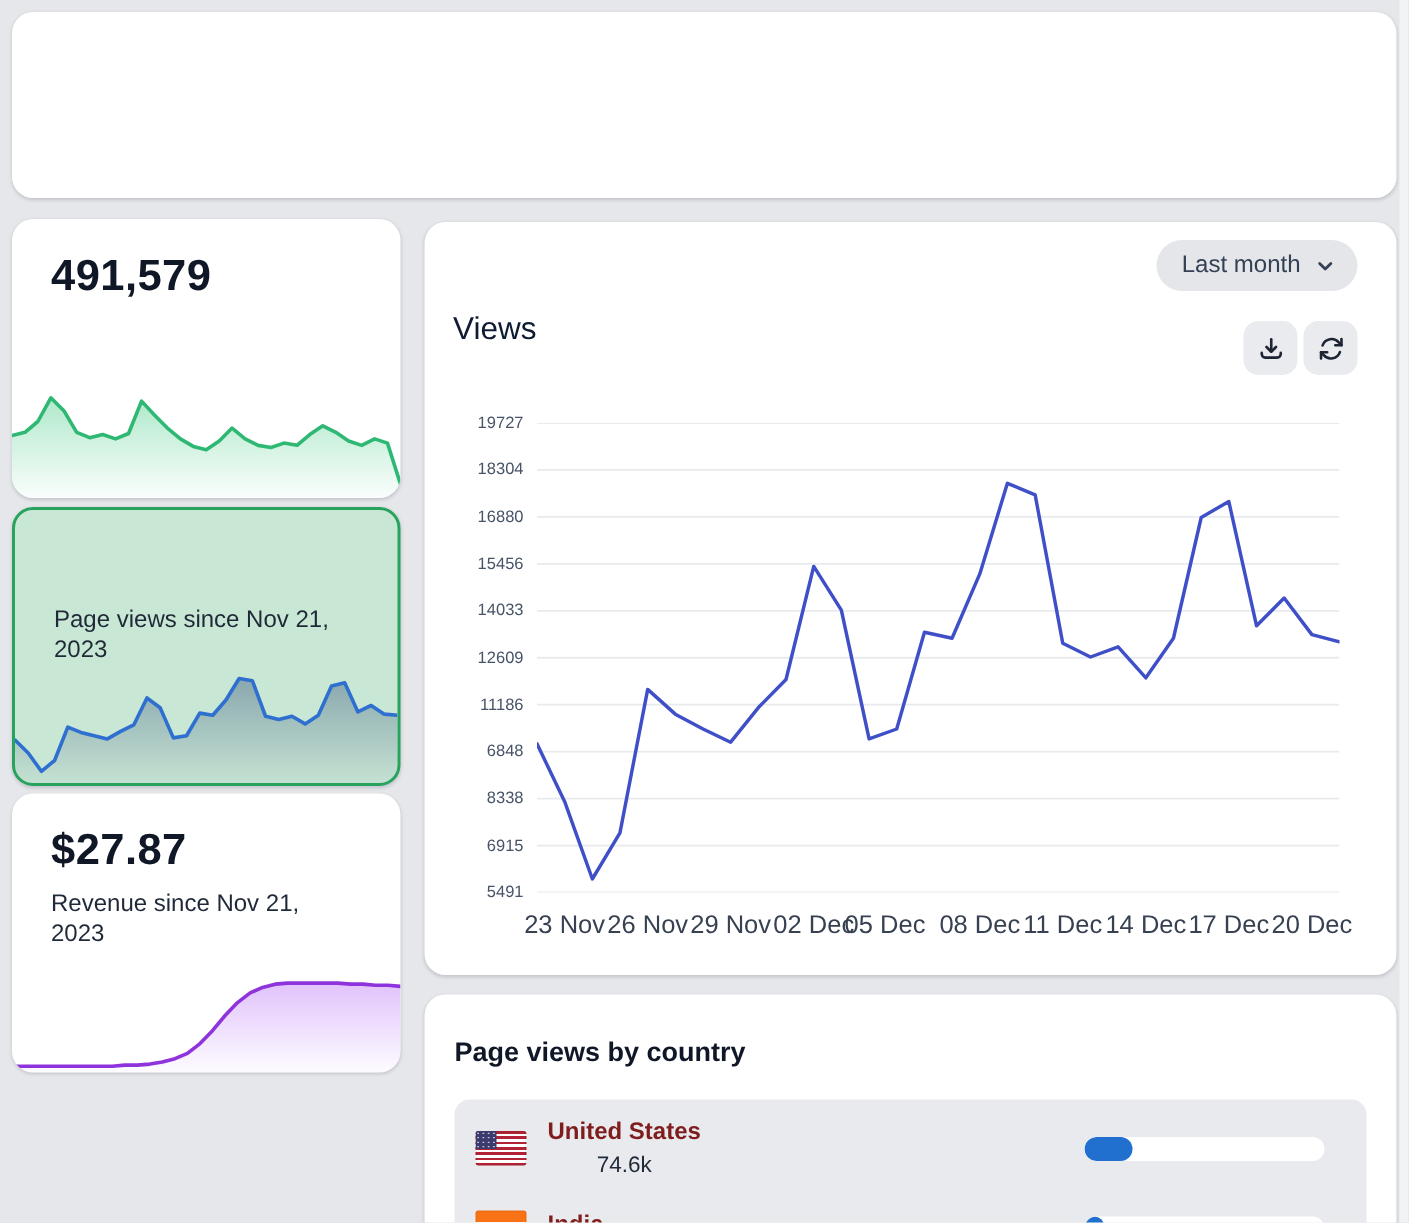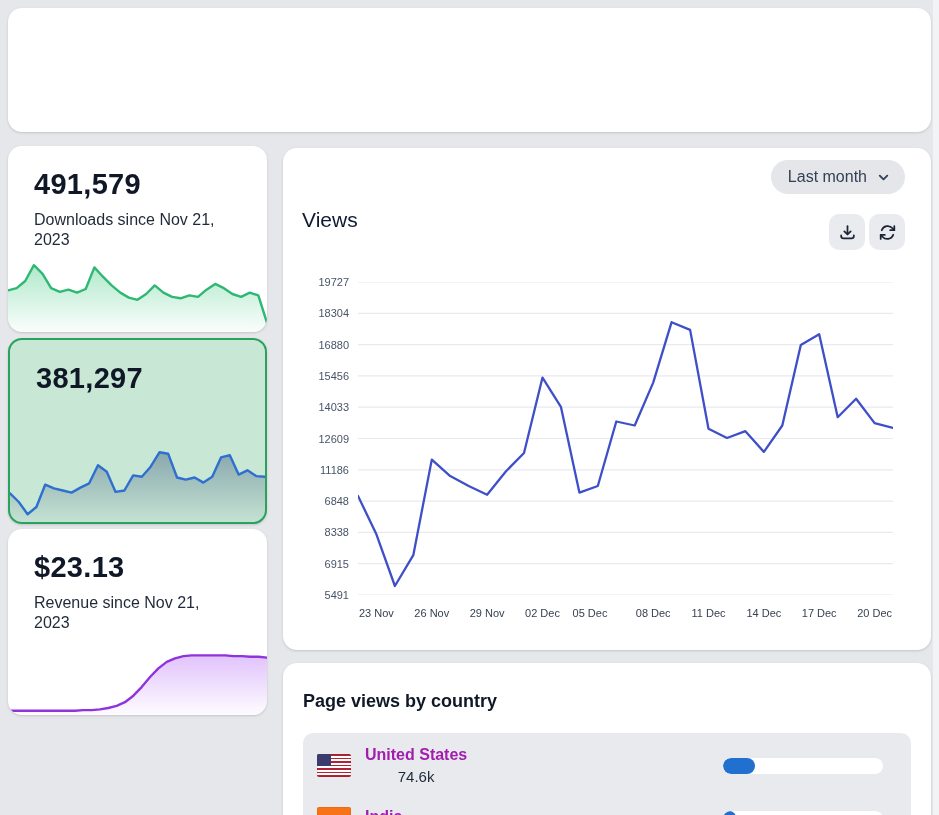--- a/index.html
+++ b/index.html
@@ -46,83 +46,82 @@
     display:flex; align-items:center; justify-content:center;
     color:#1d2433; cursor:pointer;
   }
   #download-btn { right:66px; }
   #refresh-btn { right:26px; }
   #y-axis { position:absolute; left:0; top:134px; width:66px; height:313px; }
   .y-tick { position:absolute; right:0; font-size:11px; color:#475467; }
   #plot { position:absolute; left:75px; top:134px; width:535px; height:313px; }
   #plot svg { width:100%; height:100%; display:block; }
   #x-axis { position:absolute; left:75px; top:459px; width:535px; height:16px; }
-  .x-tick { position:absolute; transform:translateX(-50%); font-size:11px; color:#374151; white-space:nowrap; }
+  .x-tick { position:absolute; transform:translateX(-50%); font-size:17px; color:#374151; white-space:nowrap; }
   
   #country-card { left:283px; top:663px; width:648px; height:320px; padding:28px 20px 20px 20px; }
   #country-title { font-size:18px; font-weight:700; color:#101828; }
   #country-list { margin-top:21px; background:#e9eaee; border-radius:10px; padding:6px 14px; }
   .country-row { position:relative; height:53px; display:flex; align-items:center; }
   .flag { width:34px; height:23px; border-radius:2px; position:relative; overflow:hidden; flex:0 0 auto; box-shadow:0 0 0 1px rgba(0,0,0,.06) inset; }
   .flag-us { background:repeating-linear-gradient(to bottom,#b22234 0 1.77px,#fff 1.77px 3.54px); }
   .flag-us .canton { position:absolute; left:0; top:0; width:14px; height:12.4px;
     background:#3c3b6e;
     background-image:radial-gradient(#fff 14%, transparent 16%);
     background-size:3.5px 3px; }
   .flag-in { background:linear-gradient(to bottom,#f97316 0 33.4%,#fff 33.4% 66.7%,#138808 66.7%); }
   .country-info { margin-left:14px; }
-  .country-name { font-size:16px; font-weight:700; color:#a21caf; }
+  .country-name { font-size:16px; font-weight:700; color:#7f1d1d; }
   .country-views { font-size:15px; color:#1f2937; margin-top:4px;text-align:center; }
   .bar-track { position:absolute; right:14px; top:50%; margin-top:-8px; width:160px; height:16px;
     background:#fff; border-radius:8px; overflow:hidden; }
   .bar-fill { height:100%; border-radius:8px; }
   
   #scrollbar { position:absolute; right:0; top:0; width:6px; height:815px; background:#f2f3f5; }
 </style>
 </head>
 <body>
 
 <div class="card" id="header-card">
 </div>
 
 <div class="card stat-card" style="top:146px;">
   <div class="stat-value">491,579</div>
-  <div class="stat-label">Downloads since Nov 21, 2023</div>
   <div class="spark-wrap">
       <svg preserveAspectRatio="none" viewBox="0 0 200 74">
         <defs>
           <linearGradient id="g1" x1="0" y1="0" x2="0" y2="1">
        <stop offset="0" stop-color="rgba(110,215,160,0.55)"></stop>
             <stop offset="1" stop-color="rgba(110,215,160,0.03)"></stop>
      </linearGradient>
         </defs>
      <path d="M0.0,32.4 L6.7,30.2 L13.3,23.0 L20.0,7.2 L26.7,15.8 L33.3,30.2 L40.0,33.8 L46.7,31.7 L53.3,34.6 L60.0,31.0 L66.7,9.4 L73.3,18.7 L80.0,27.4 L86.7,34.6 L93.3,39.6 L100.0,41.8 L106.7,36.0 L113.3,27.4 L120.0,34.6 L126.7,38.9 L133.3,40.3 L140.0,37.4 L146.7,38.9 L153.3,31.7 L160.0,25.9 L166.7,30.2 L173.3,36.0 L180.0,38.9 L186.7,34.6 L193.3,37.4 L200.0,64.8 L200,74 L0,74 Z" fill="url(#g1)" stroke="none"></path>
      <polyline points="0.0,32.4 6.7,30.2 13.3,23.0 20.0,7.2 26.7,15.8 33.3,30.2 40.0,33.8 46.7,31.7 53.3,34.6 60.0,31.0 66.7,9.4 73.3,18.7 80.0,27.4 86.7,34.6 93.3,39.6 100.0,41.8 106.7,36.0 113.3,27.4 120.0,34.6 126.7,38.9 133.3,40.3 140.0,37.4 146.7,38.9 153.3,31.7 160.0,25.9 166.7,30.2 173.3,36.0 180.0,38.9 186.7,34.6 193.3,37.4 200.0,64.8" fill="none" stroke="#2fb873" stroke-width="2.4" stroke-linejoin="round" stroke-linecap="round" vector-effect="non-scaling-stroke"></polyline>
       </svg>
     </div>
 </div>
 
 <div class="card stat-card selected" style="top:338px;">
-  <div class="stat-value">381,297</div>
+  <div class="stat-label">Page views since Nov 21, 2023</div>
   <div class="spark-wrap">
       <svg preserveAspectRatio="none" viewBox="0 0 200 74">
         <defs>
           <linearGradient id="g2" x1="0" y1="0" x2="0" y2="1">
        <stop offset="0" stop-color="rgba(75,105,135,0.50)"></stop>
             <stop offset="1" stop-color="rgba(75,105,135,0.04)"></stop>
      </linearGradient>
         </defs>
      <path d="M0.0,45.4 L6.9,54.0 L13.8,66.2 L20.7,59.0 L27.6,36.7 L34.5,40.3 L41.4,42.5 L48.3,44.6 L55.2,39.6 L62.1,35.3 L69.0,17.3 L75.9,23.8 L82.8,43.9 L89.7,42.5 L96.6,27.4 L103.4,28.8 L110.3,18.7 L117.2,4.3 L124.1,5.8 L131.0,29.5 L137.9,31.7 L144.8,29.5 L151.7,34.6 L158.6,28.8 L165.5,9.4 L172.4,7.2 L179.3,26.6 L186.2,22.3 L193.1,28.1 L200.0,28.8 L200,74 L0,74 Z" fill="url(#g2)" stroke="none"></path>
      <polyline points="0.0,45.4 6.9,54.0 13.8,66.2 20.7,59.0 27.6,36.7 34.5,40.3 41.4,42.5 48.3,44.6 55.2,39.6 62.1,35.3 69.0,17.3 75.9,23.8 82.8,43.9 89.7,42.5 96.6,27.4 103.4,28.8 110.3,18.7 117.2,4.3 124.1,5.8 131.0,29.5 137.9,31.7 144.8,29.5 151.7,34.6 158.6,28.8 165.5,9.4 172.4,7.2 179.3,26.6 186.2,22.3 193.1,28.1 200.0,28.8" fill="none" stroke="#2e6fd0" stroke-width="2.4" stroke-linejoin="round" stroke-linecap="round" vector-effect="non-scaling-stroke"></polyline>
       </svg>
     </div>
 </div>
 
 <div class="card stat-card" style="top:529px;">
-  <div class="stat-value">$23.13</div>
+  <div class="stat-value">$27.87</div>
   <div class="stat-label">Revenue since Nov 21, 2023</div>
   <div class="spark-wrap">
       <svg preserveAspectRatio="none" viewBox="0 0 200 74">
         <defs>
           <linearGradient id="g3" x1="0" y1="0" x2="0" y2="1">
        <stop offset="0" stop-color="rgba(205,155,250,0.60)"></stop>
             <stop offset="1" stop-color="rgba(205,155,250,0.03)"></stop>
      </linearGradient>
         </defs>
      <path d="M0.0,69.8 L6.5,69.8 L12.9,69.8 L19.4,69.8 L25.8,69.8 L32.3,69.8 L38.7,69.8 L45.2,69.8 L51.6,69.8 L58.1,69.1 L64.5,69.1 L71.0,68.4 L77.4,67.0 L83.9,64.8 L90.3,61.2 L96.8,54.7 L103.2,46.1 L109.7,36.0 L116.1,27.4 L122.6,20.9 L129.0,17.3 L135.5,15.1 L141.9,14.4 L148.4,14.4 L154.8,14.4 L161.3,14.4 L167.7,14.4 L174.2,15.1 L180.6,15.1 L187.1,15.8 L193.5,15.8 L200.0,16.6 L200,74 L0,74 Z" fill="url(#g3)" stroke="none"></path>

